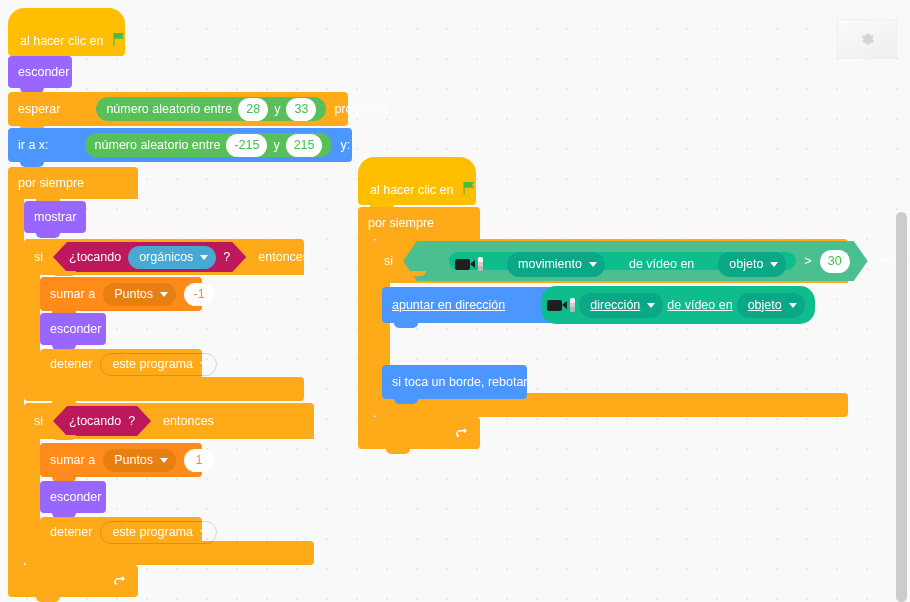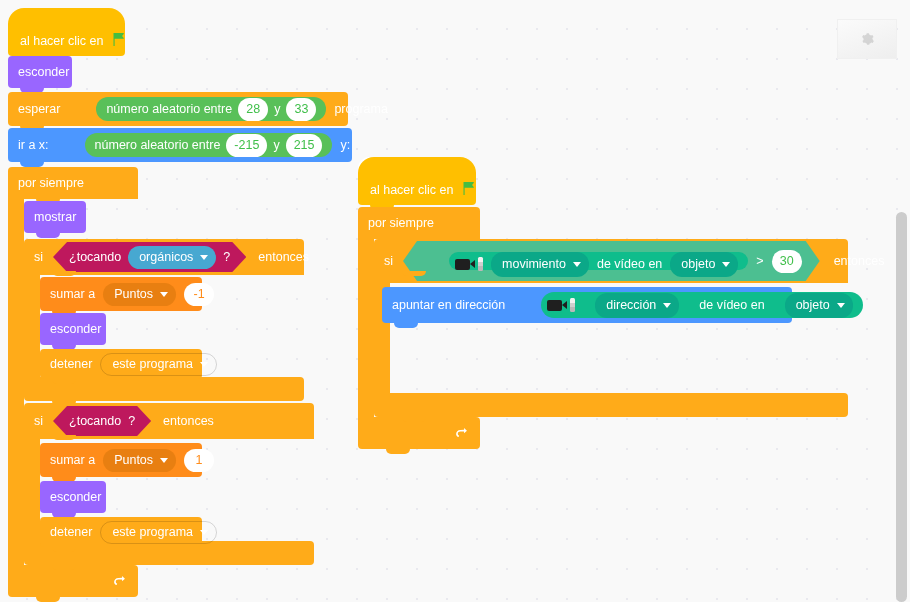--- a/index.html
+++ b/index.html
@@ -353,21 +353,21 @@
       <svg class="looparrow" viewBox="0 0 16 16">
         <path fill="#fff" d="M11.5 4.2V2.4l3.3 2.9-3.3 2.9V6.4H7.2c-1.6 0-2.9 1-2.9 2.4 0 1 .6 1.8 1.6 2.2l-.7 1.6C3.5 12 2.4 10.8 2.4 9c0-2.5 2.1-4.5 4.8-4.5z"></path>
       </svg>
     </div>
   </div>
 
   <div class="cwrap" style="left:374px; top:237px; width:474px; height:180px;">
     <div class="c-top c-control" style="width:474px; height:44px; gap:4px;">
       <span style="margin-right:6px;">si</span>
       <span class="hex" style="background:#4cbf91; height:40px; padding:0 18px; gap:8px;">
-        <span class="rep c-video" style="height:18px; border-radius:15px; padding:6px 10px 0 6px; gap:8px;">
+        <span class="rep c-video" style="height:18px; border-radius:15px; padding:6px 10px 0 6px; gap:24px;">
           <span class="camicon">
             <span class="body"></span>
               <span class="bar"></span>
           </span>
           <span class="dd video" style="height:25px;">
             <span>movimiento</span>
             <i class="caret"></i>
           </span>
           <span>de vídeo en</span>
           <span class="dd video" style="height:25px;">
@@ -377,36 +377,39 @@
         </span>
         <span>&gt;</span>
         <span class="num op">30</span>
       </span>
       <span style="margin-left:10px;">entonces</span>
     </div>
     <div class="c-arm c-control" style="top:44px; height:112px;"></div>
     <div class="c-bot c-control" style="top:156px; width:474px; height:24px;"></div>
   </div>
 
-  <div class="blk c-motion notch" style="left:382px; top:287px; width:410px; height:36px; border-radius:4px; padding:0 10px; gap:8px;">
+  <div class="blk c-motion notch" style="left:382px; top:287px; width:410px; height:36px; border-radius:4px; padding:0 10px; gap:8px;text-decoration:underline;">
     <span>apuntar en dirección</span>
-    <span class="rep c-video" style="height:26px; border-radius:15px; padding:0 10px 0 6px; gap:20px;">
+    <span class="rep c-video" style="height:38px; border-radius:15px; padding:0 10px 0 6px; gap:4px;">
       <span class="camicon">
         <span class="body"></span>
           <span class="bar"></span>
       </span>
       <span class="dd video" style="height:25px;">
         <span>dirección</span>
         <i class="caret"></i>
       </span>
       <span>de vídeo en</span>
       <span class="dd video" style="height:25px;">
         <span>objeto</span>
         <i class="caret"></i>
       </span>
     </span>
   </div>
 
 
+  <div class="blk stack c-motion notch" style="left:382px; top:365px; width:145px; height:34px;">
+    <span>si toca un borde, rebotar</span>
+  </div>
 
   <div class="scroll-v" style="top:212px; height:390px;"></div>
 
 </div>
 
 </body></html>

